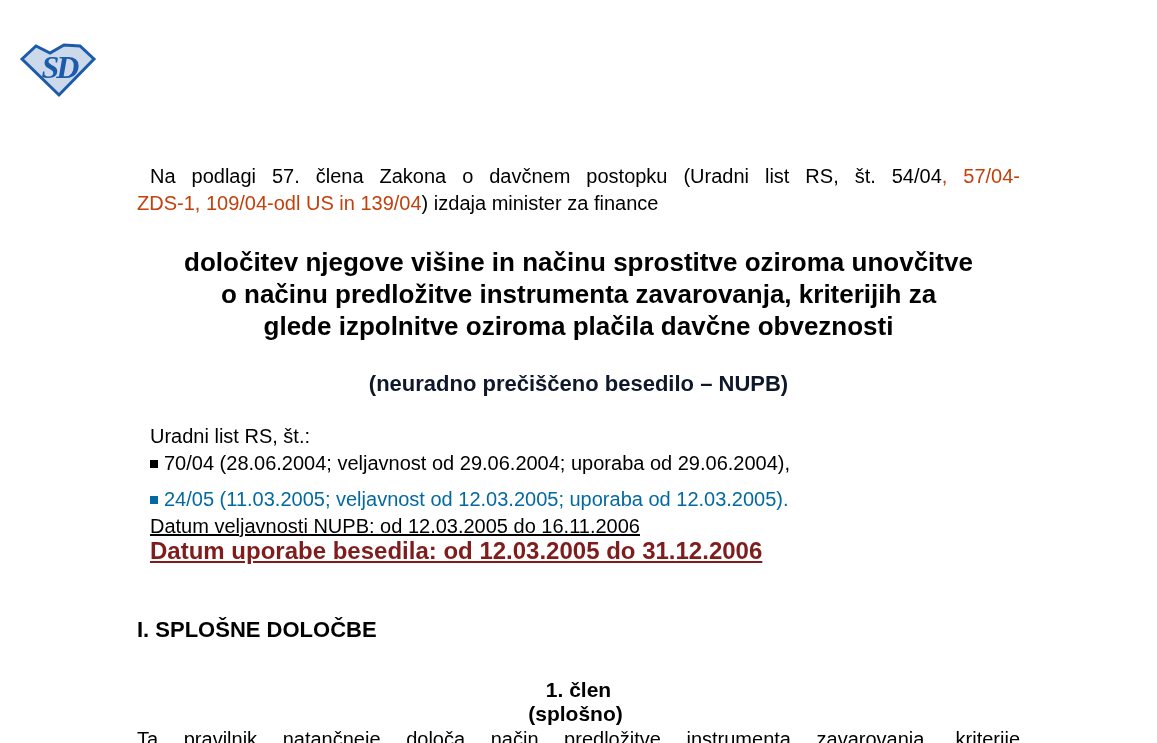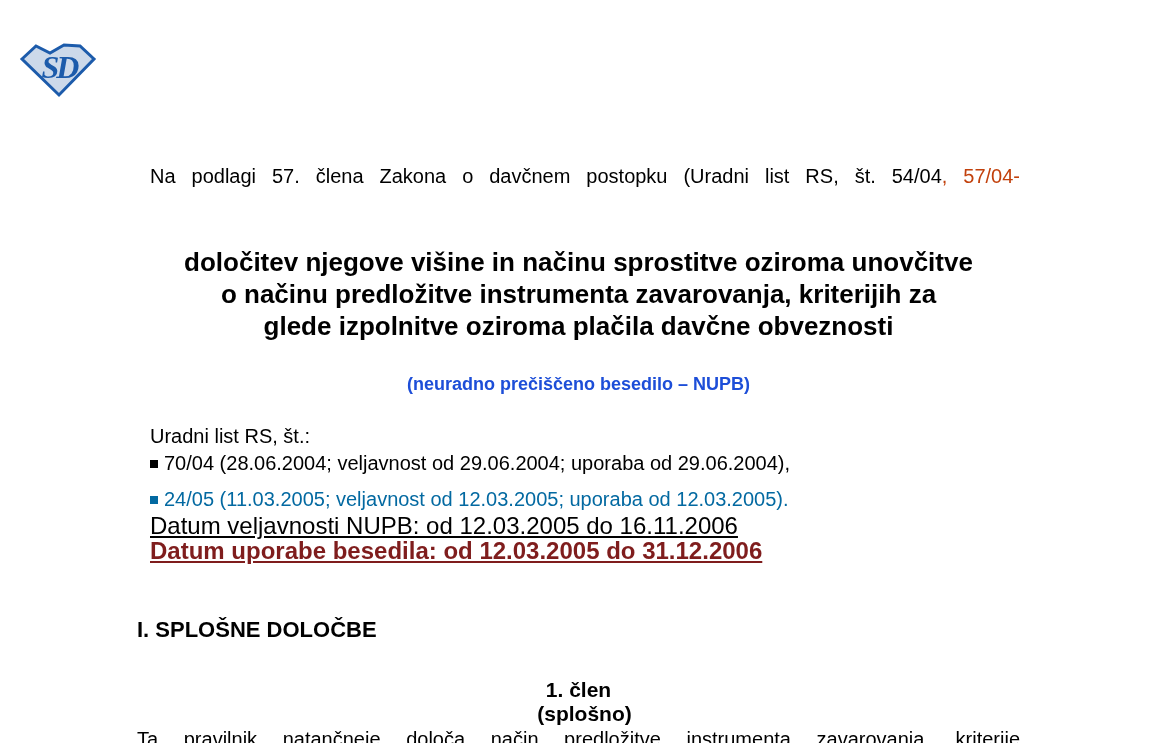--- a/index.html
+++ b/index.html
@@ -24,76 +24,77 @@
 
   
   .title-block {
     left: 137px; top: 246px; width: 883px;
     text-align: center; font-weight: bold;
     font-size: 26px; line-height: 32px;
   }
   .subtitle {
     left: 137px; top: 372px; width: 883px;
     text-align: center; font-weight: bold;
-    font-size: 18px; line-height: 24px; color: #1d4ed8;
+    font-size: 22px; line-height: 24px; color: #0f172a;
   }
 
   
   .gazette-heading { left: 150px; top: 424px; font-size: 20px; line-height: 24px; }
   .gazette-item { left: 150px; font-size: 20px; line-height: 24px; white-space: nowrap; }
   .gazette-item.item-0 { top: 451px; }
   .gazette-item.item-1 { top: 456px; color: #0369a1; margin-top: 31px; }
   .bullet {
     display: inline-block; width: 8px; height: 8px;
     background: currentColor; margin-right: 6px; vertical-align: 2px;
   }
   .gazette-item .txt { display: inline-block; }
 
   
   .validity-nupb {
-    left: 150px; top: 514px; font-size: 24px; line-height: 24px;
+    left: 150px; top: 514px; font-size: 20px; line-height: 24px;
     text-decoration: underline; white-space: nowrap;
   }
   .validity-usage {
     left: 150px; top: 539px; font-size: 24px; line-height: 24px;
     font-weight: bold; color: #7f1d1d;
     text-decoration: underline; white-space: nowrap;
   }
 
   
   .section-heading {
     left: 137px; top: 617px; width: 883px; text-align: left;
     font-weight: bold; font-size: 22px; line-height: 26px;
   }
   .article-number {
     left: 137px; top: 678px; width: 883px; text-align: center;
     font-weight: bold; font-size: 21px; line-height: 24px;
   }
   .article-subtitle {
-    left: 143px; top: 702px; width: 883px; text-align: center;
+    left: 134px; top: 702px; width: 883px; text-align: center;
     font-weight: bold; font-size: 21px; line-height: 24px;
   }
   .article-body {
     left: 137px; top: 726px; width: 883px;
     font-size: 20px; line-height: 27px;
     text-align: justify; text-align-last: justify;
   }
 </style>
 </head>
 <body>
 
 <div class="abs logo-wrap">
   <svg width="78" height="56" viewBox="0 0 78 56" xmlns="http://www.w3.org/2000/svg">
     <path d="M 3,17 L 17,4 L 31,11 L 45,3 L 61,4 L 75,17 L 40,53 Z" fill="#ccd9ea" stroke="#1c5bab" stroke-width="3" stroke-linejoin="miter"></path>
     <text x="40" y="36" text-anchor="middle" font-family="Liberation Serif, serif" font-size="32" font-weight="bold" font-style="italic" fill="#1c5bab" letter-spacing="-3">SD</text>
   </svg>
 </div>
 
 <div class="abs intro">
   <div class="line1"><span>Na podlagi 57. člena Zakona o davčnem postopku (Uradni list RS, št. 54/04</span><span class="red">, 57/04-</span></div>
+  <div class="line2"><span class="red">ZDS-1, 109/04-odl US in 139/04</span><span>) izdaja minister za finance</span></div>
 </div>
 
 <div class="abs title-block">
   <div>določitev njegove višine in načinu sprostitve oziroma unovčitve</div>
   <div>o načinu predložitve instrumenta zavarovanja, kriterijih za</div>
   <div>glede izpolnitve oziroma plačila davčne obveznosti</div>
 </div>
 <div class="abs subtitle">(neuradno prečiščeno besedilo – NUPB)</div>
 
 <div class="abs gazette-heading">Uradni list RS, št.:</div>

